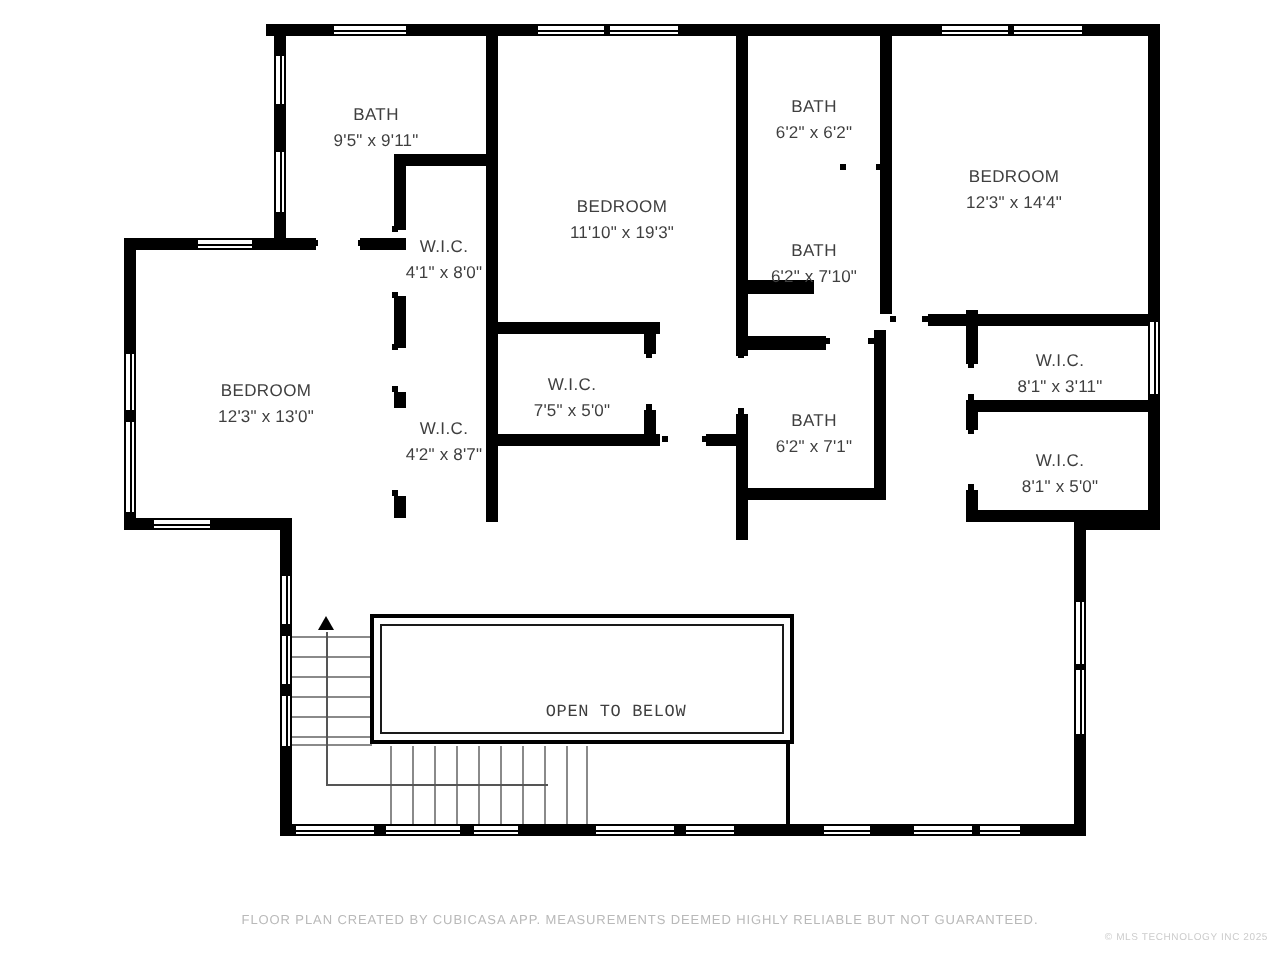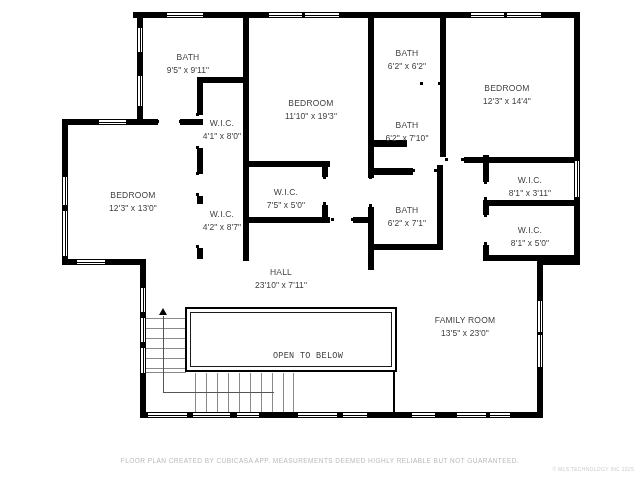--- a/index.html
+++ b/index.html
@@ -230,25 +230,17 @@
         <div class="dims">6'2" x 7'1"</div>
       </div>
       <div class="room-label" style="left: 530px; top: 187px;">
         <div>W.I.C.</div>
         <div class="dims">8'1" x 3'11"</div>
       </div>
       <div class="room-label" style="left: 530px; top: 237px;">
         <div>W.I.C.</div>
         <div class="dims">8'1" x 5'0"</div>
       </div>
-      <div class="room-label" style="left: 281px; top: 279px;">
-        <div>HALL</div>
-        <div class="dims">23'10" x 7'11"</div>
-      </div>
-      <div class="room-label" style="left: 465px; top: 327px;">
-        <div>FAMILY ROOM</div>
-        <div class="dims">13'5" x 23'0"</div>
-      </div>
       <div class="otb-label" style="left: 308px; top: 356px; font-family: Liberation Mono, monospace;">OPEN TO BELOW</div>
     </div>
   <div class="disclaimer">FLOOR PLAN CREATED BY CUBICASA APP. MEASUREMENTS DEEMED HIGHLY RELIABLE BUT NOT GUARANTEED.</div>
   <div class="copyright">© MLS TECHNOLOGY INC 2025</div>
 </div>
 
 </body></html>

